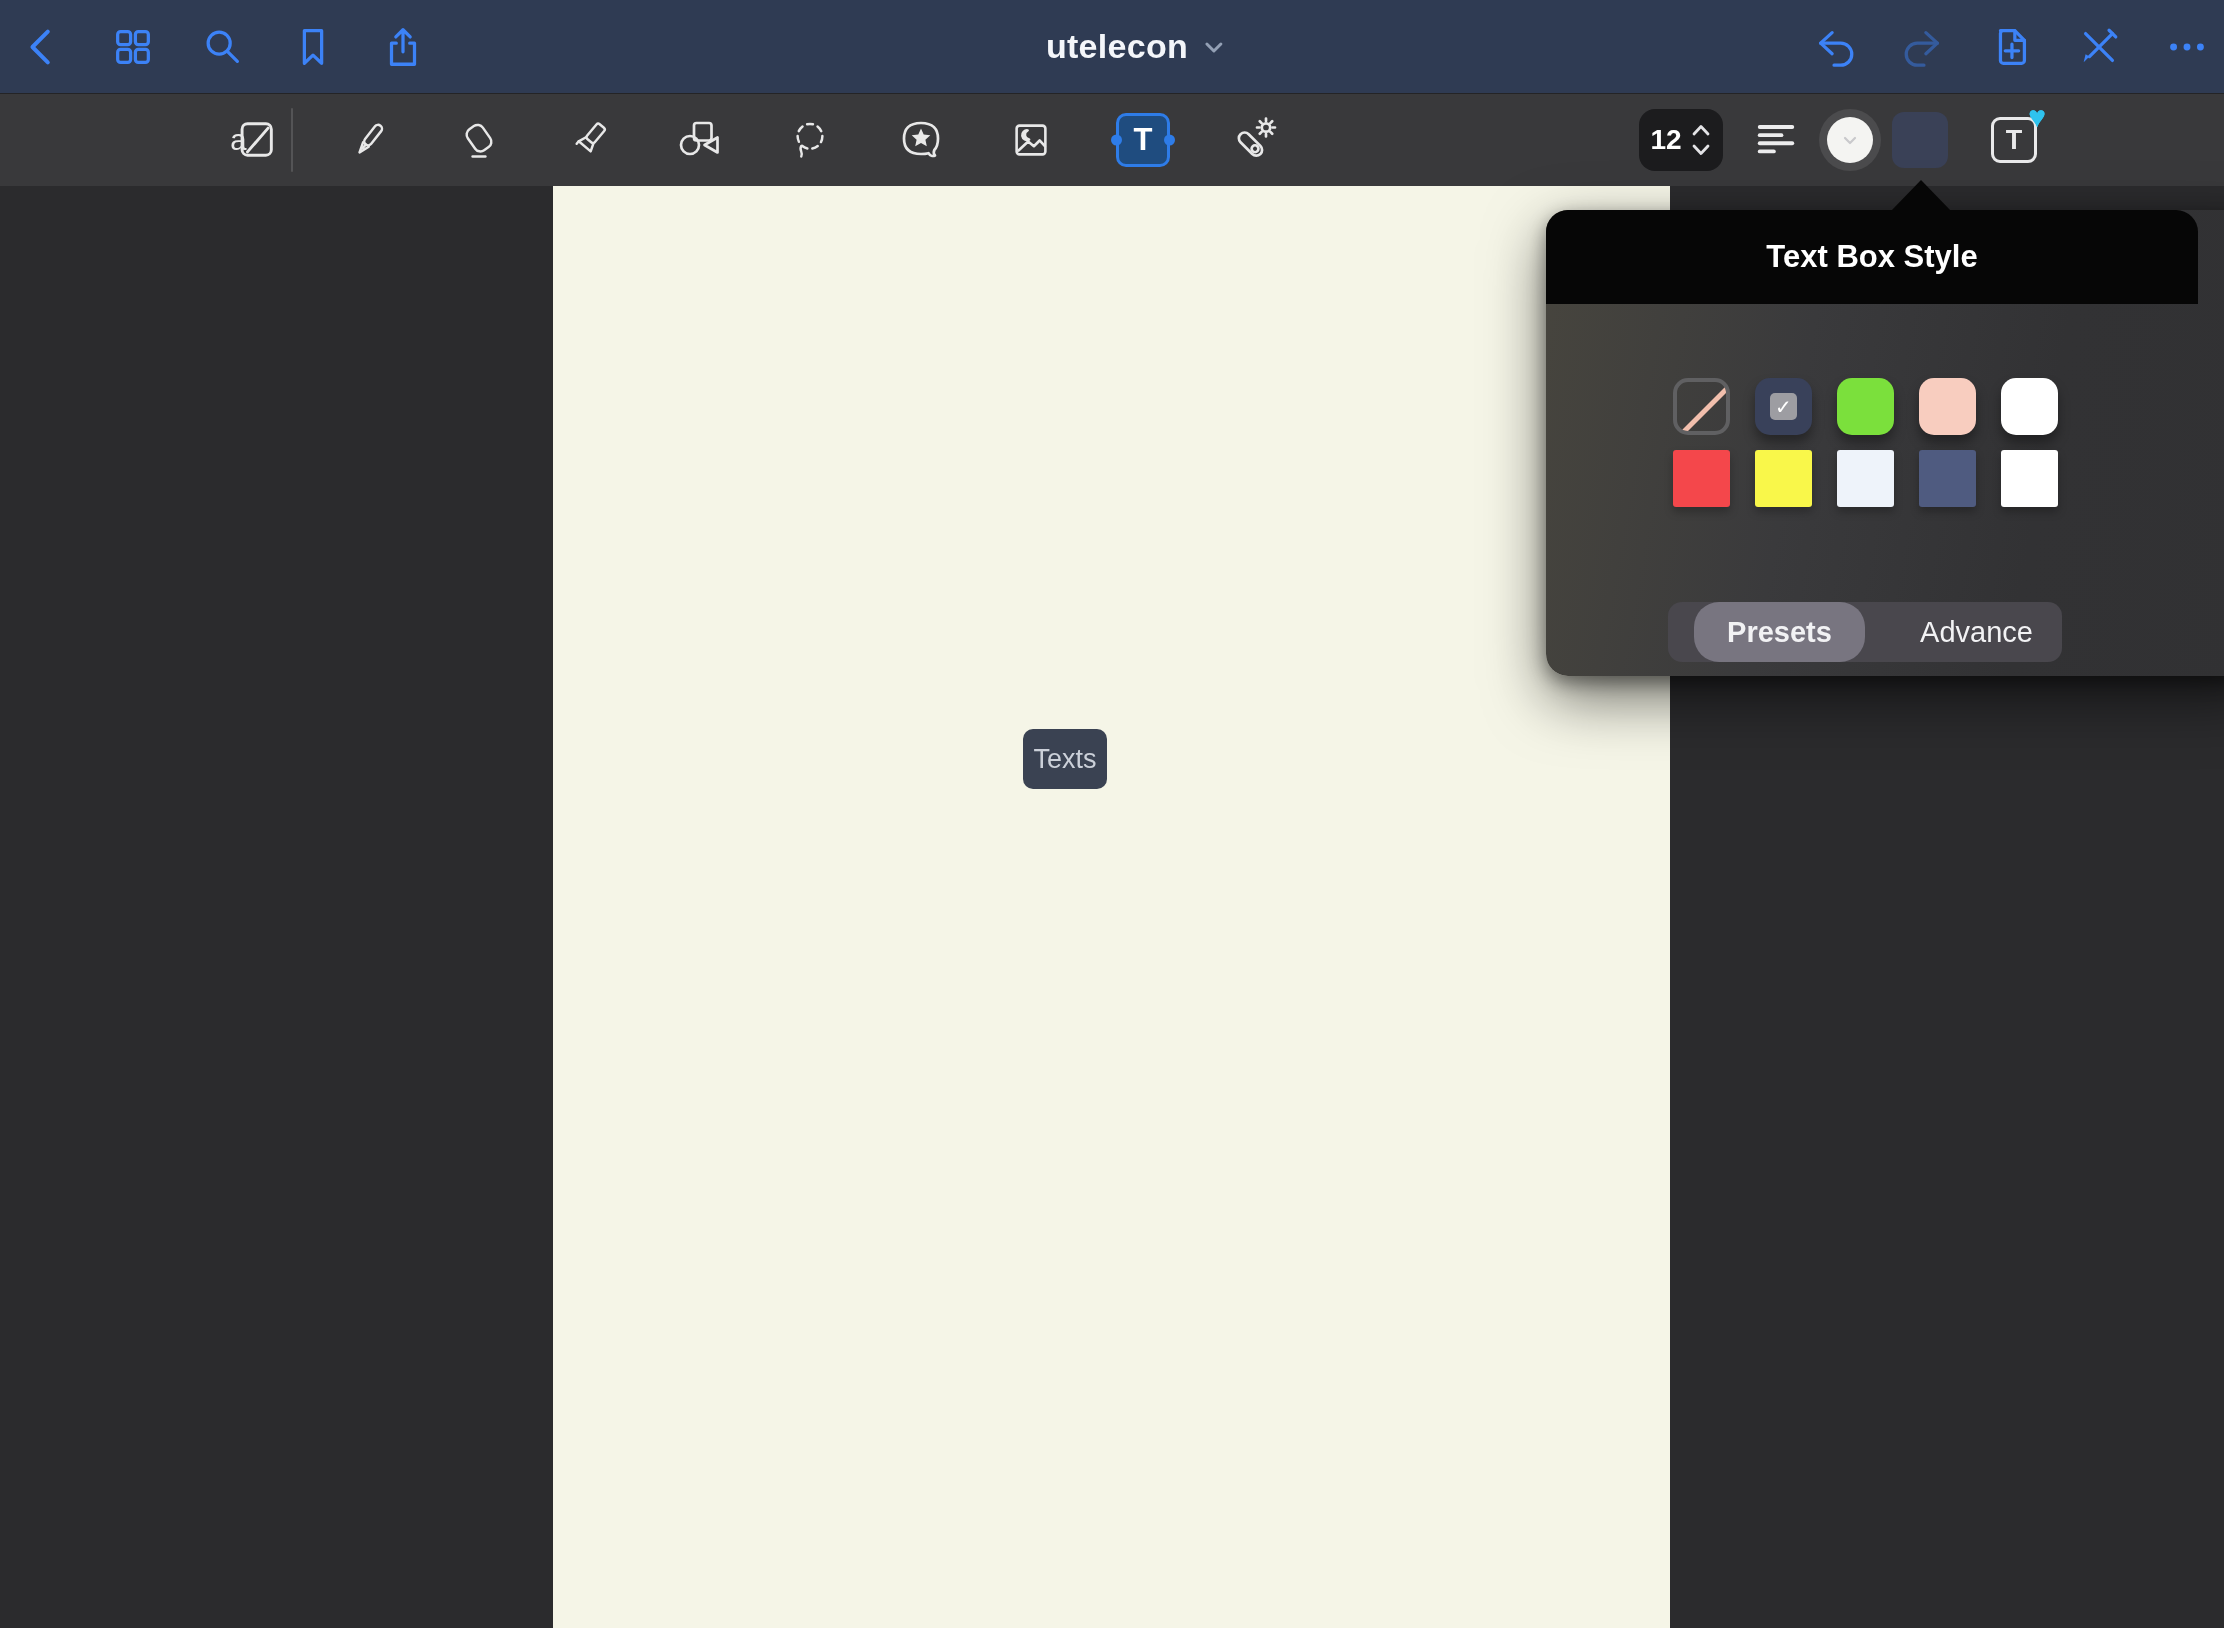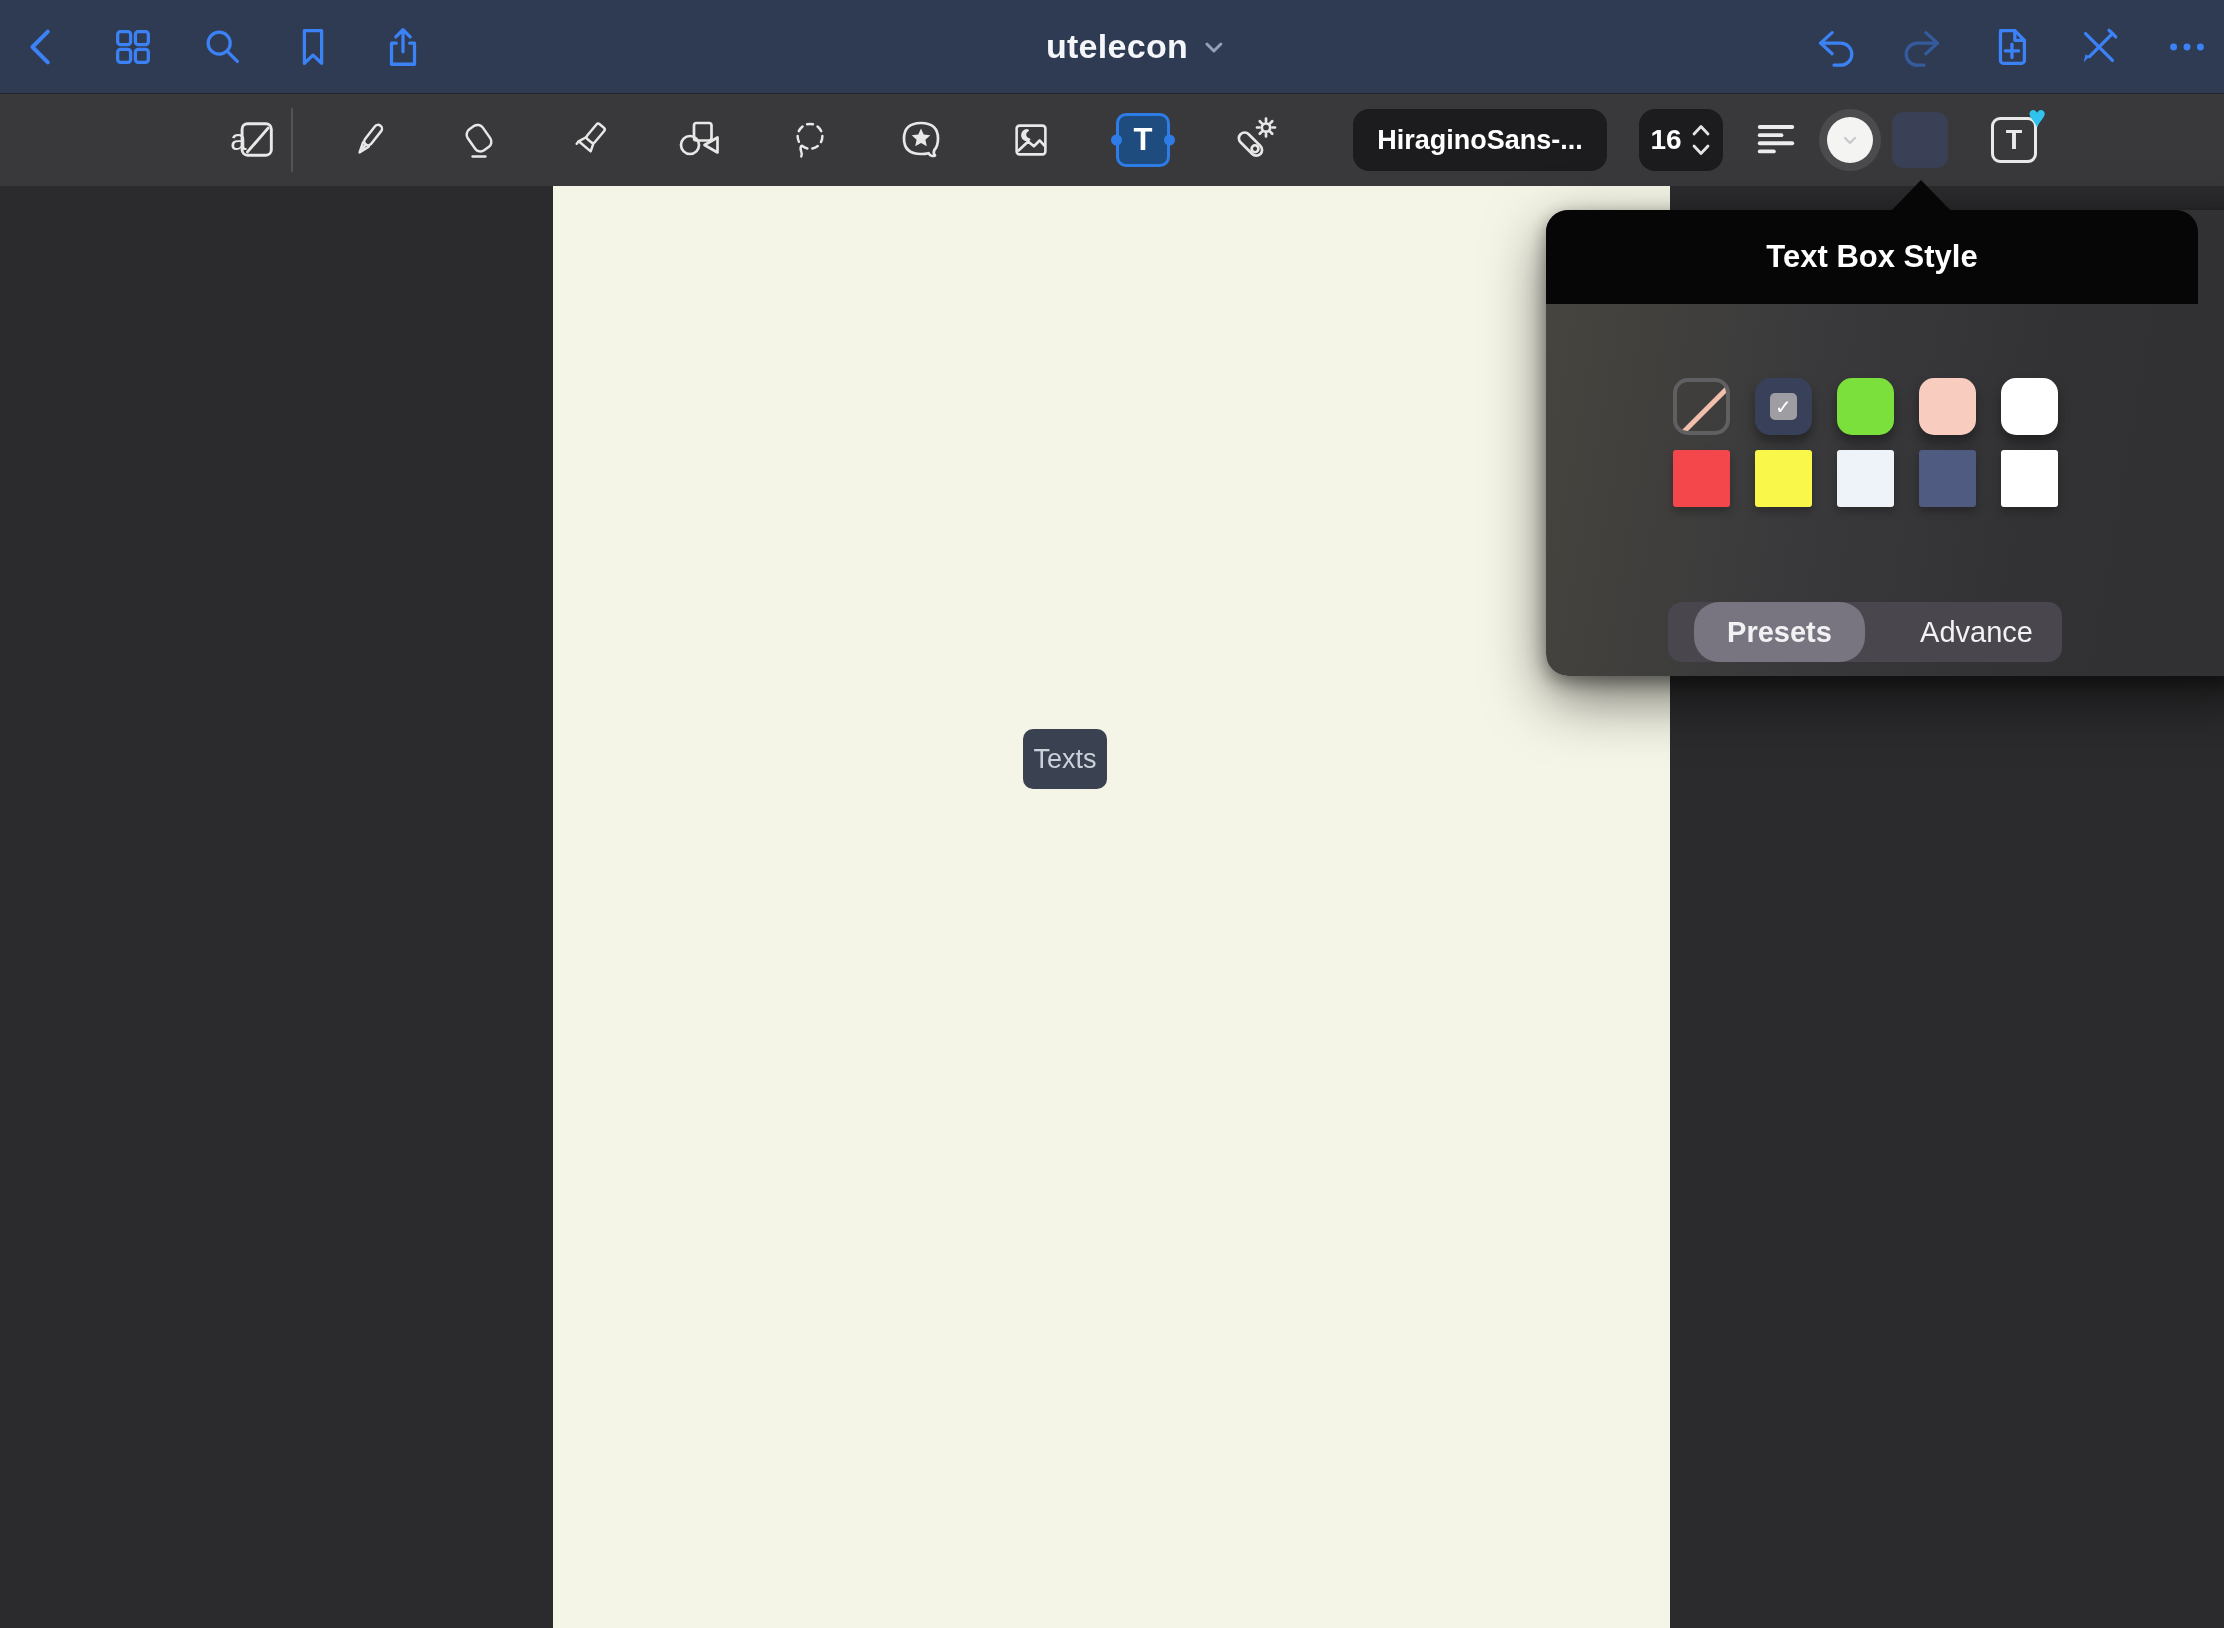--- a/index.html
+++ b/index.html
@@ -245,26 +245,23 @@
       <svg width="48" height="48" viewBox="0 0 48 48">
         <g transform="rotate(-45 21 29)">
           <rect class="gray-stroke" x="15.5" y="14" width="11.5" height="28" rx="5.7"></rect>
           <circle class="gray-stroke" cx="21.2" cy="34.5" r="3.4"></circle>
         </g>
         <circle class="gray-stroke" cx="36" cy="11.5" r="4.2"></circle>
         <path class="gray-stroke" d="M36 2.5 V5 M36 18 V20.5 M27 11.5 H29.5 M42.5 11.5 H45 M29.8 5.3 L31.6 7.1 M40.4 15.9 L42.2 17.7 M42.2 5.3 L40.4 7.1 M31.6 15.9 L29.8 17.7"></path>
       </svg>
     </button>
 
-    <button class="chip chip-font">
-      <span>HiraginoSans-...</span>
-    </button>
 
     <button class="chip chip-size">
-      <span>16</span>
+      <span>12</span>
       <svg width="22" height="38" viewBox="0 0 22 38">
         <path d="M4 13 L11 5.5 L18 13" stroke="#e3e3e6" stroke-width="2.8" fill="none" stroke-linecap="round" stroke-linejoin="round"></path>
         <path d="M4 25 L11 32.5 L18 25" stroke="#e3e3e6" stroke-width="2.8" fill="none" stroke-linecap="round" stroke-linejoin="round"></path>
       </svg>
     </button>
 
     <button class="tool" style="left:1748px;width:56px;">
       <svg width="52" height="52" viewBox="0 0 48 48">
         <path d="M9 12 H39" stroke="#ededee" stroke-width="3.6" stroke-linecap="round"></path>
         <path d="M9 19.5 H29" stroke="#ededee" stroke-width="3.6" stroke-linecap="round"></path>

